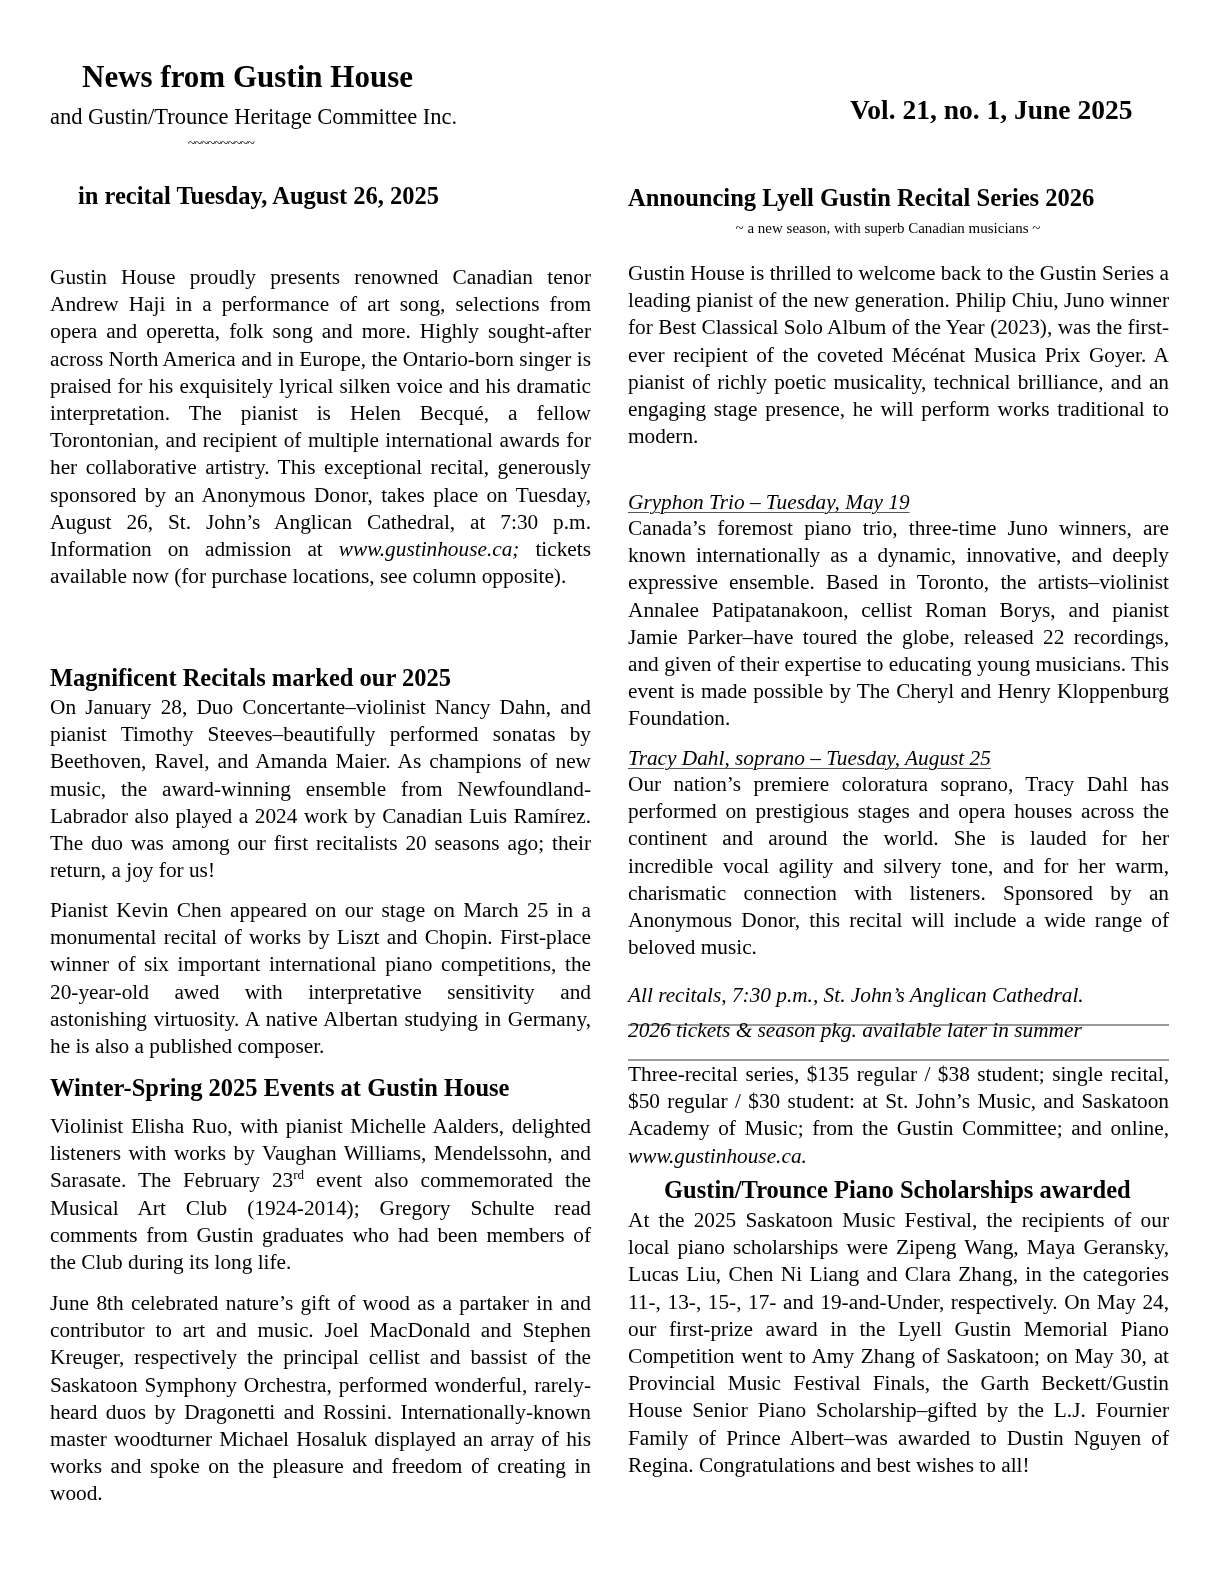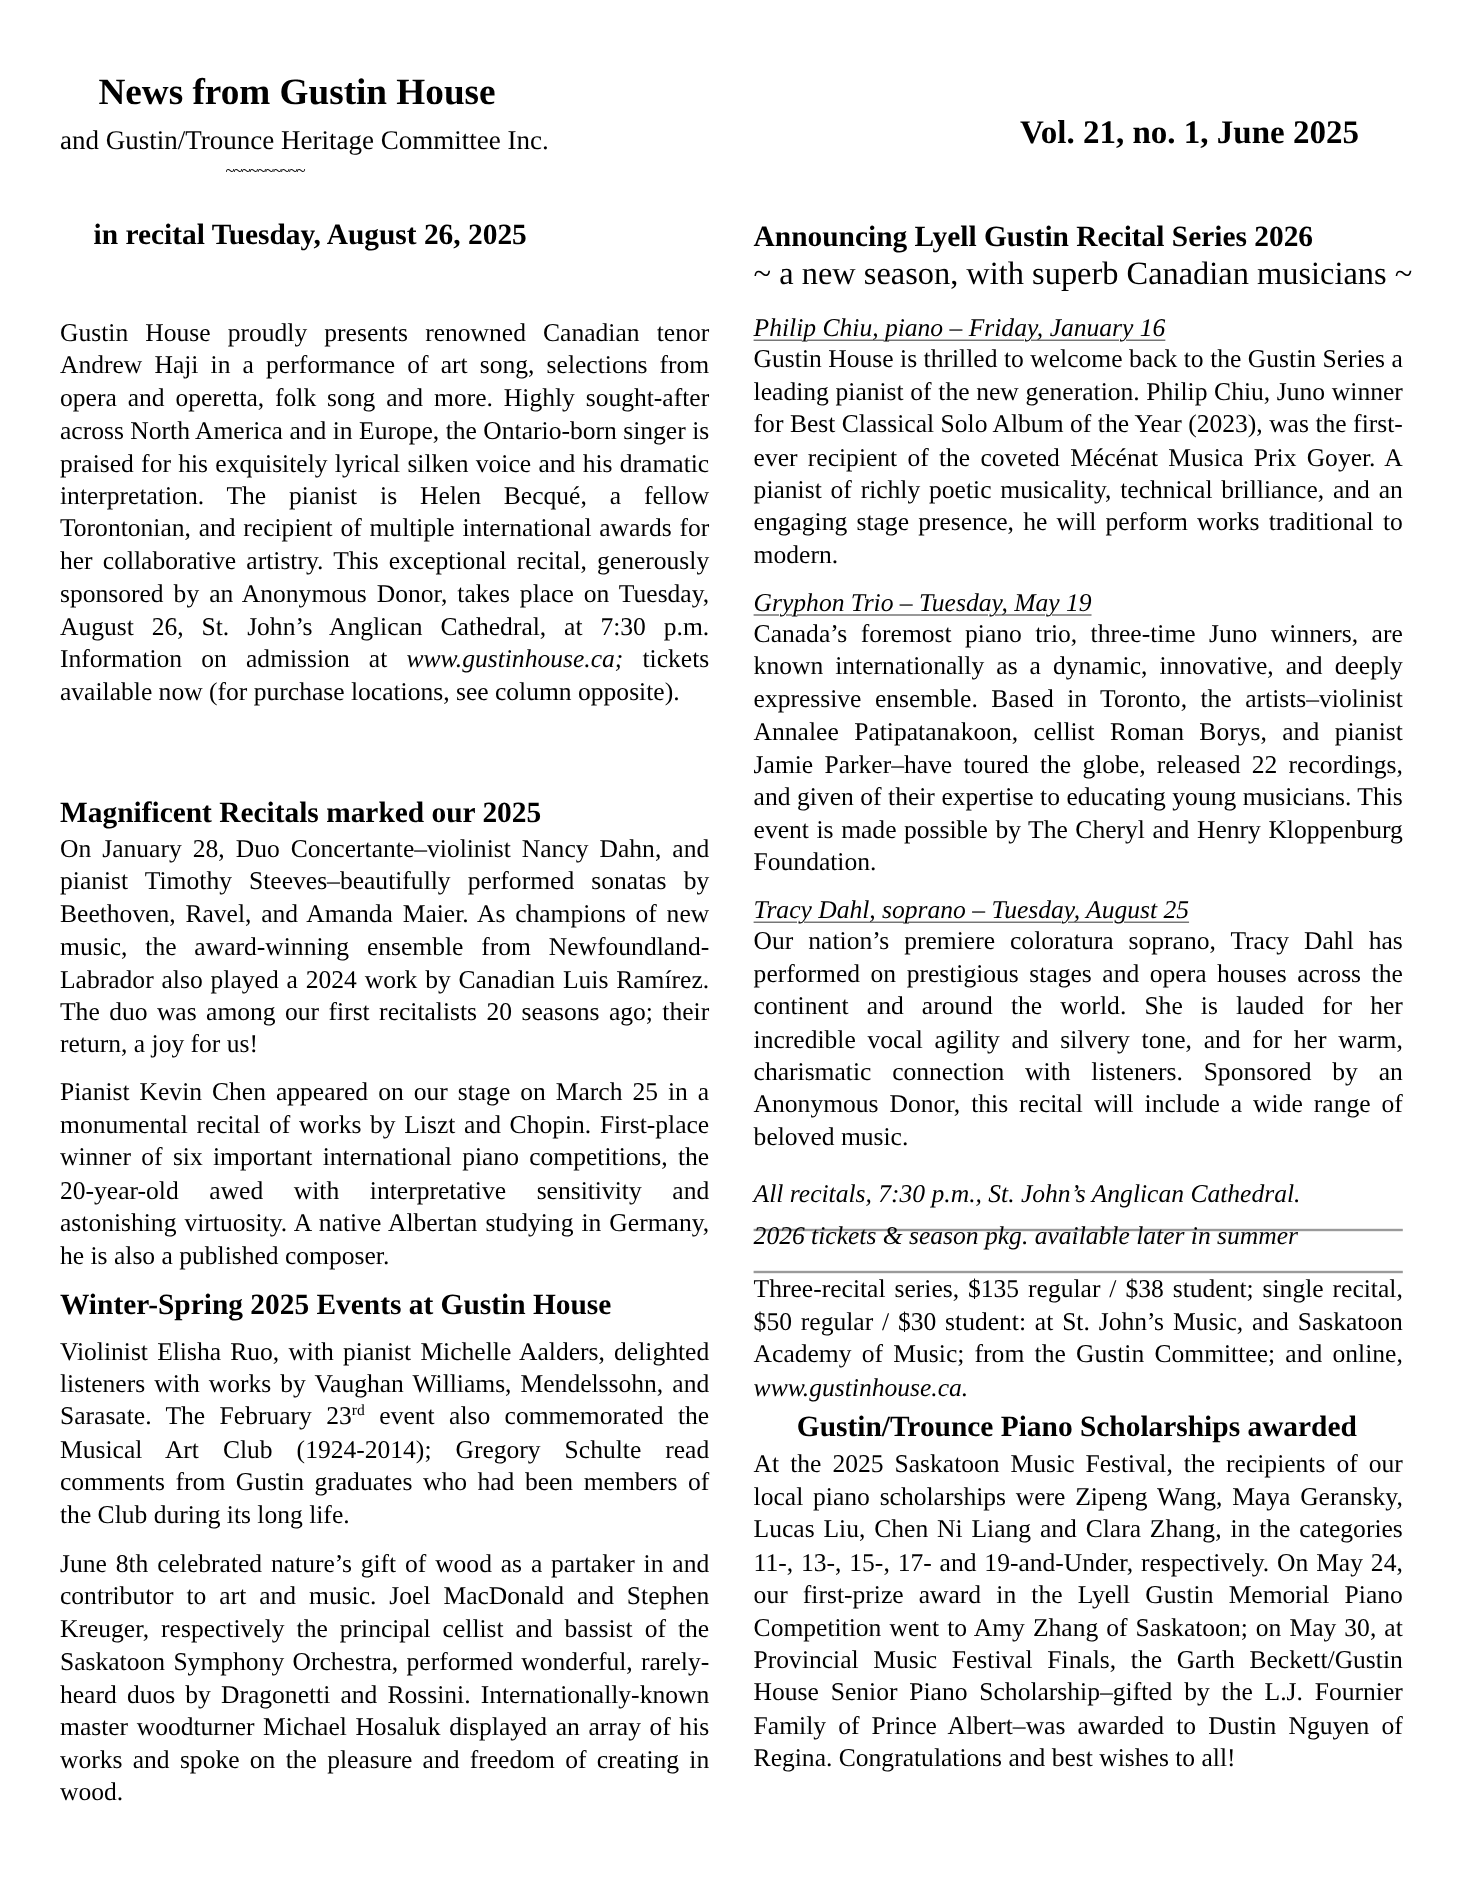--- a/index.html
+++ b/index.html
@@ -29,21 +29,21 @@
   .block { position: absolute; left: 0; width: 541px; }
   .h2 {
     font-weight: bold; font-size: 24.5px; line-height: 28.5px; white-space: nowrap;
   }
   .h2.indent2 { padding-left: 28px; }
   .para {
     font-size: 21.3px; line-height: 27.2px; text-align: justify; text-align-last: left;
     hyphens: none;
   }
   .subtitle {
-    font-size: 27px; line-height: 27px; text-align: center; white-space: nowrap;
+    font-size: 15px; line-height: 27px; text-align: center; white-space: nowrap;
   }
   .event-head {
     font-style: italic; font-size: 21.3px; line-height: 26px; white-space: nowrap;
     text-decoration: underline; text-decoration-thickness: 1px; text-underline-offset: 3px;
     text-decoration-color: #555;
   }
   .note-head {
     font-style: italic; font-size: 21.3px; line-height: 26px; white-space: nowrap;
     border-bottom: 2px solid #9a9a9a; padding-bottom: 16px; display: block;
   }
@@ -74,21 +74,20 @@
   <div class="block para" style="top:1113px;"><span>Violinist Elisha Ruo, with pianist Michelle Aalders, delighted listeners with works by Vaughan Williams, Mendelssohn, and Sarasate. The February 23</span><sup>rd</sup><span> event also commemorated the Musical Art Club (1924-2014); Gregory Schulte read comments from Gustin graduates who had been members of the Club during its long life.</span></div>
   <div class="block para" style="top:1290px;">June 8th celebrated nature’s gift of wood as a partaker in and contributor to art and music. Joel MacDonald and Stephen Kreuger, respectively the principal cellist and bassist of the Saskatoon Symphony Orchestra, performed wonderful, rarely-heard duos by Dragonetti and Rossini. Internationally-known master woodturner Michael Hosaluk displayed an array of his works and spoke on the pleasure and freedom of creating in wood.</div>
 </div>
 
 <div class="col col-right">
 
   <div class="block h2" style="top:184px;">Announcing Lyell Gustin Recital Series 2026</div>
   <div class="block subtitle" style="top:215px; width:520px;">~ a new season, with superb Canadian musicians ~</div>
 
   <div class="block" style="top:260px;">
-    <div class="event-head">Philip Chiu, piano – Friday, January 16</div>
     <div class="para">Gustin House is thrilled to welcome back to the Gustin Series a leading pianist of the new generation. Philip Chiu, Juno winner for Best Classical Solo Album of the Year (2023), was the first-ever recipient of the coveted Mécénat Musica Prix Goyer. A pianist of richly poetic musicality, technical brilliance, and an engaging stage presence, he will perform works traditional to modern.</div>
   </div>
 
   <div class="block" style="top:489px;">
     <div class="event-head">Gryphon Trio – Tuesday, May 19</div>
     <div class="para">Canada’s foremost piano trio, three-time Juno winners, are known internationally as a dynamic, innovative, and deeply expressive ensemble. Based in Toronto, the artists–violinist Annalee Patipatanakoon, cellist Roman Borys, and pianist Jamie Parker–have toured the globe, released 22 recordings, and given of their expertise to educating young musicians. This event is made possible by The Cheryl and Henry Kloppenburg Foundation.</div>
   </div>
 
   <div class="block" style="top:745px;">
     <div class="event-head">Tracy Dahl, soprano – Tuesday, August 25</div>

